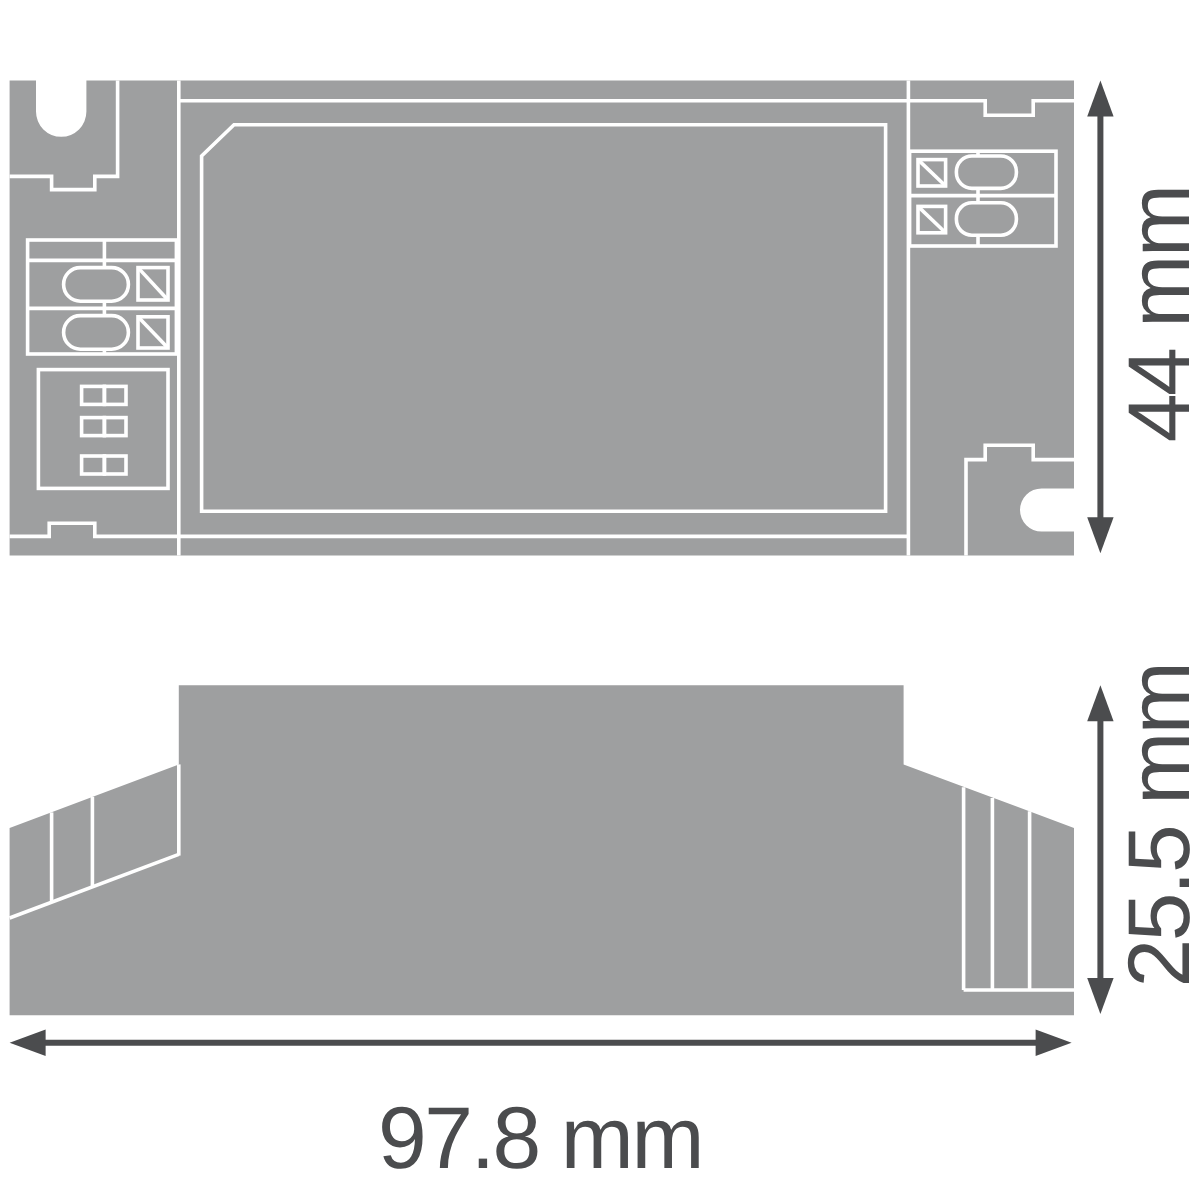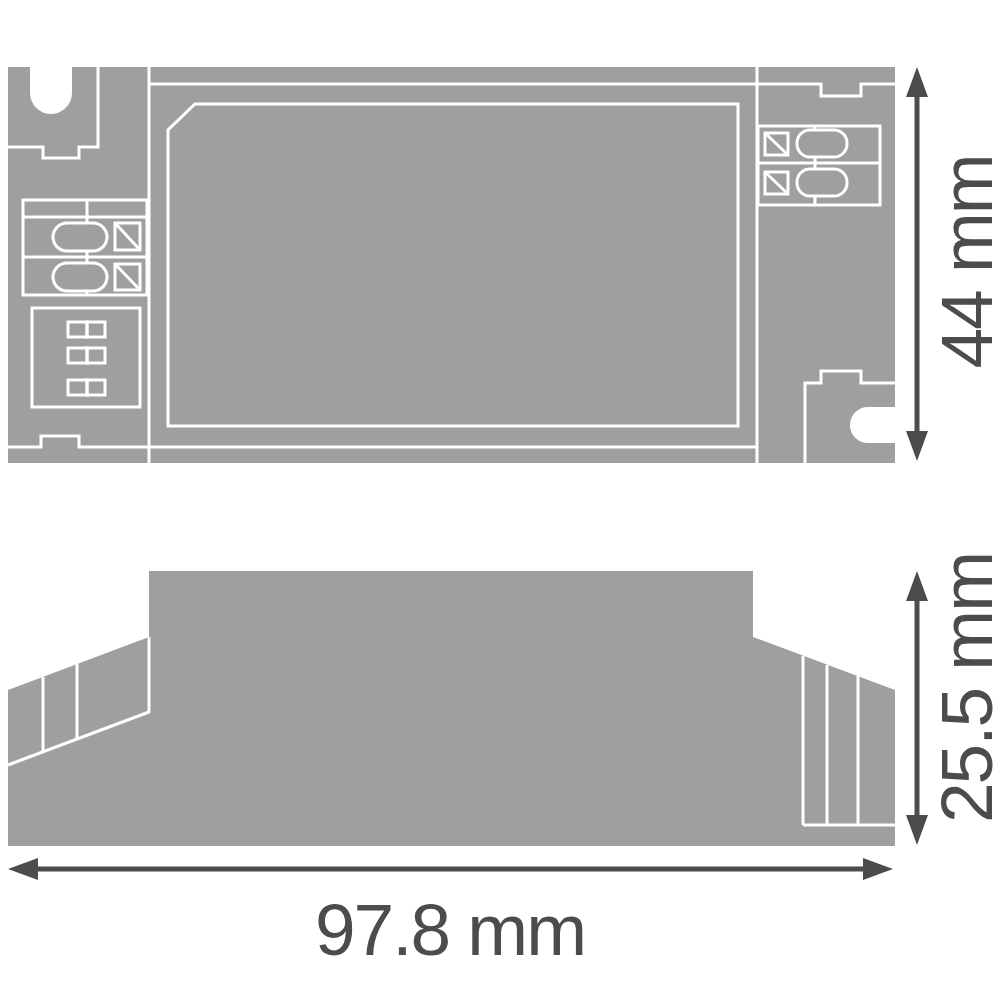--- a/index.html
+++ b/index.html
@@ -116,15 +116,15 @@
       <line class="dim-line" x1="33" y1="869" x2="868" y2="869"></line>
       <polygon class="dim-head" points="8,869 38,858 38,880"></polygon>
       <polygon class="dim-head" points="893,869 863,858 863,880"></polygon>
     </g>
   </svg>
 
   <div class="dim-label vertical" style="left:966px;top:262px;">44 mm</div>
 
   <div class="dim-label vertical" style="left:966px;top:688px;">25.5 mm</div>
 
-  <div class="dim-label" style="left:450px;top:929px;">97.8 mm</div>
+  <div class="dim-label" style="left:450px;top:949px;">97.8 mm</div>
 
 </div>
 
 </body></html>

